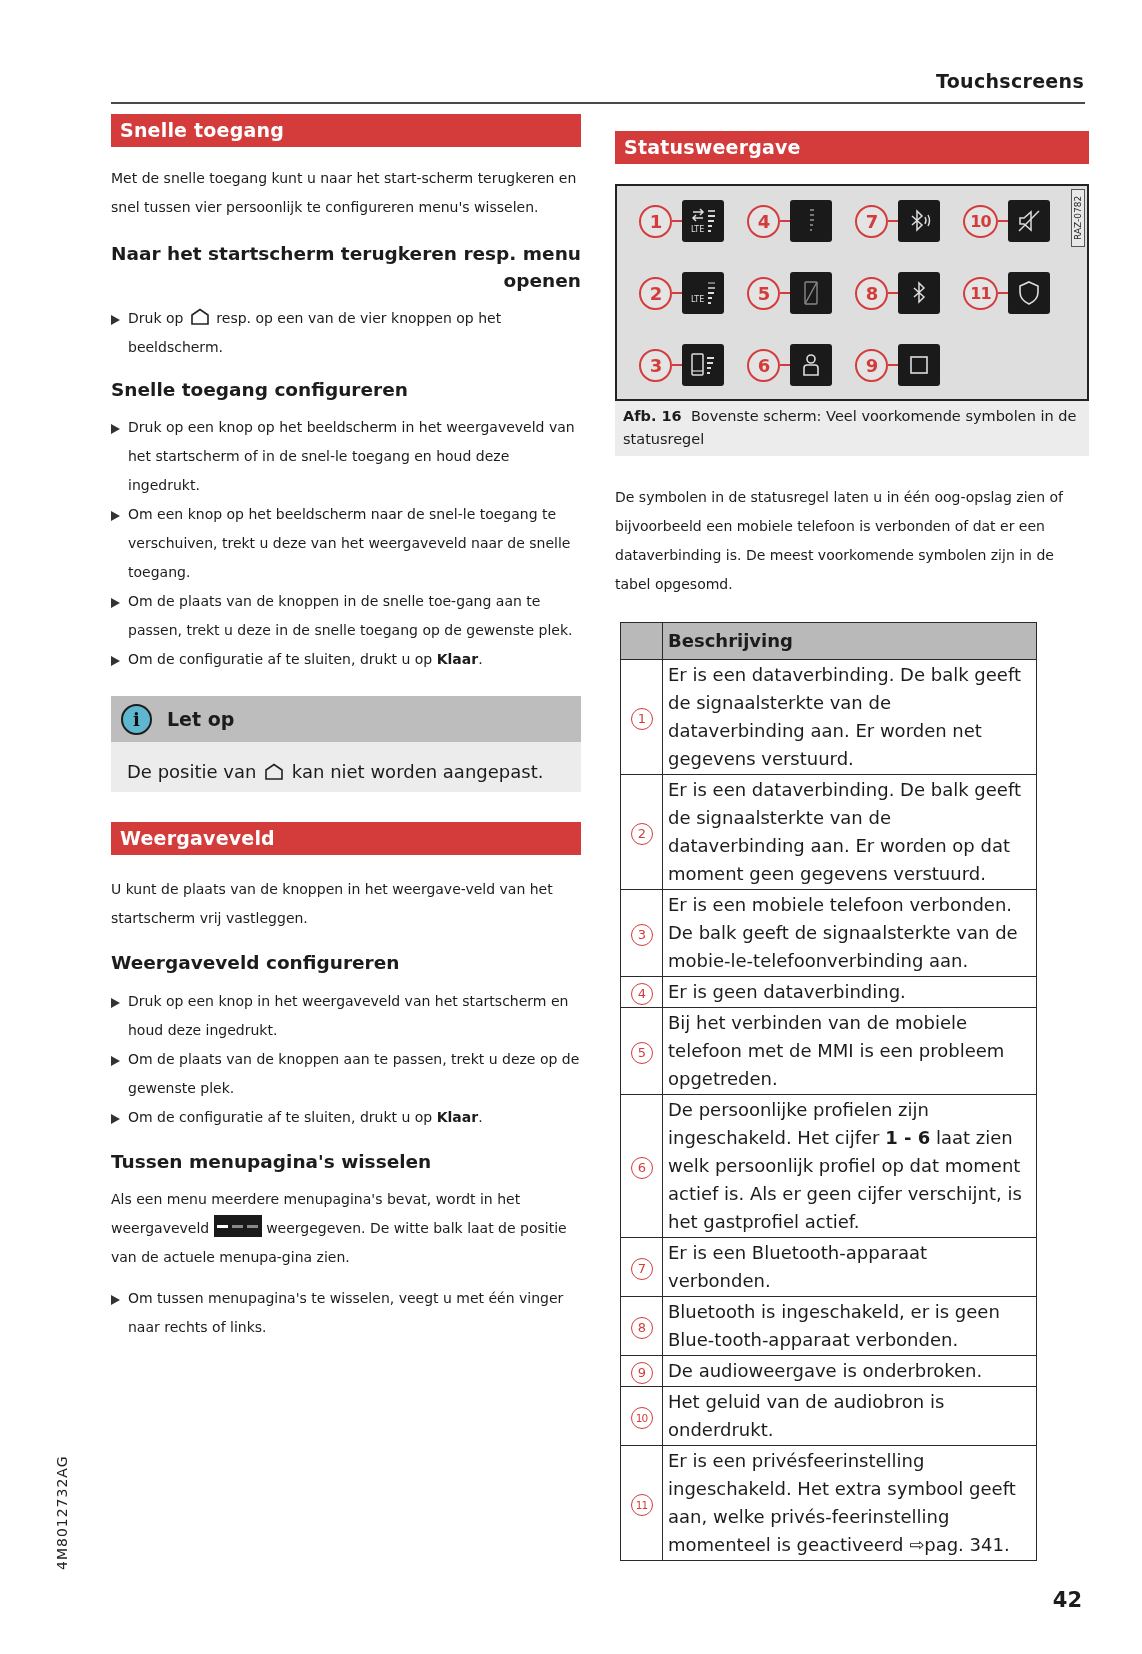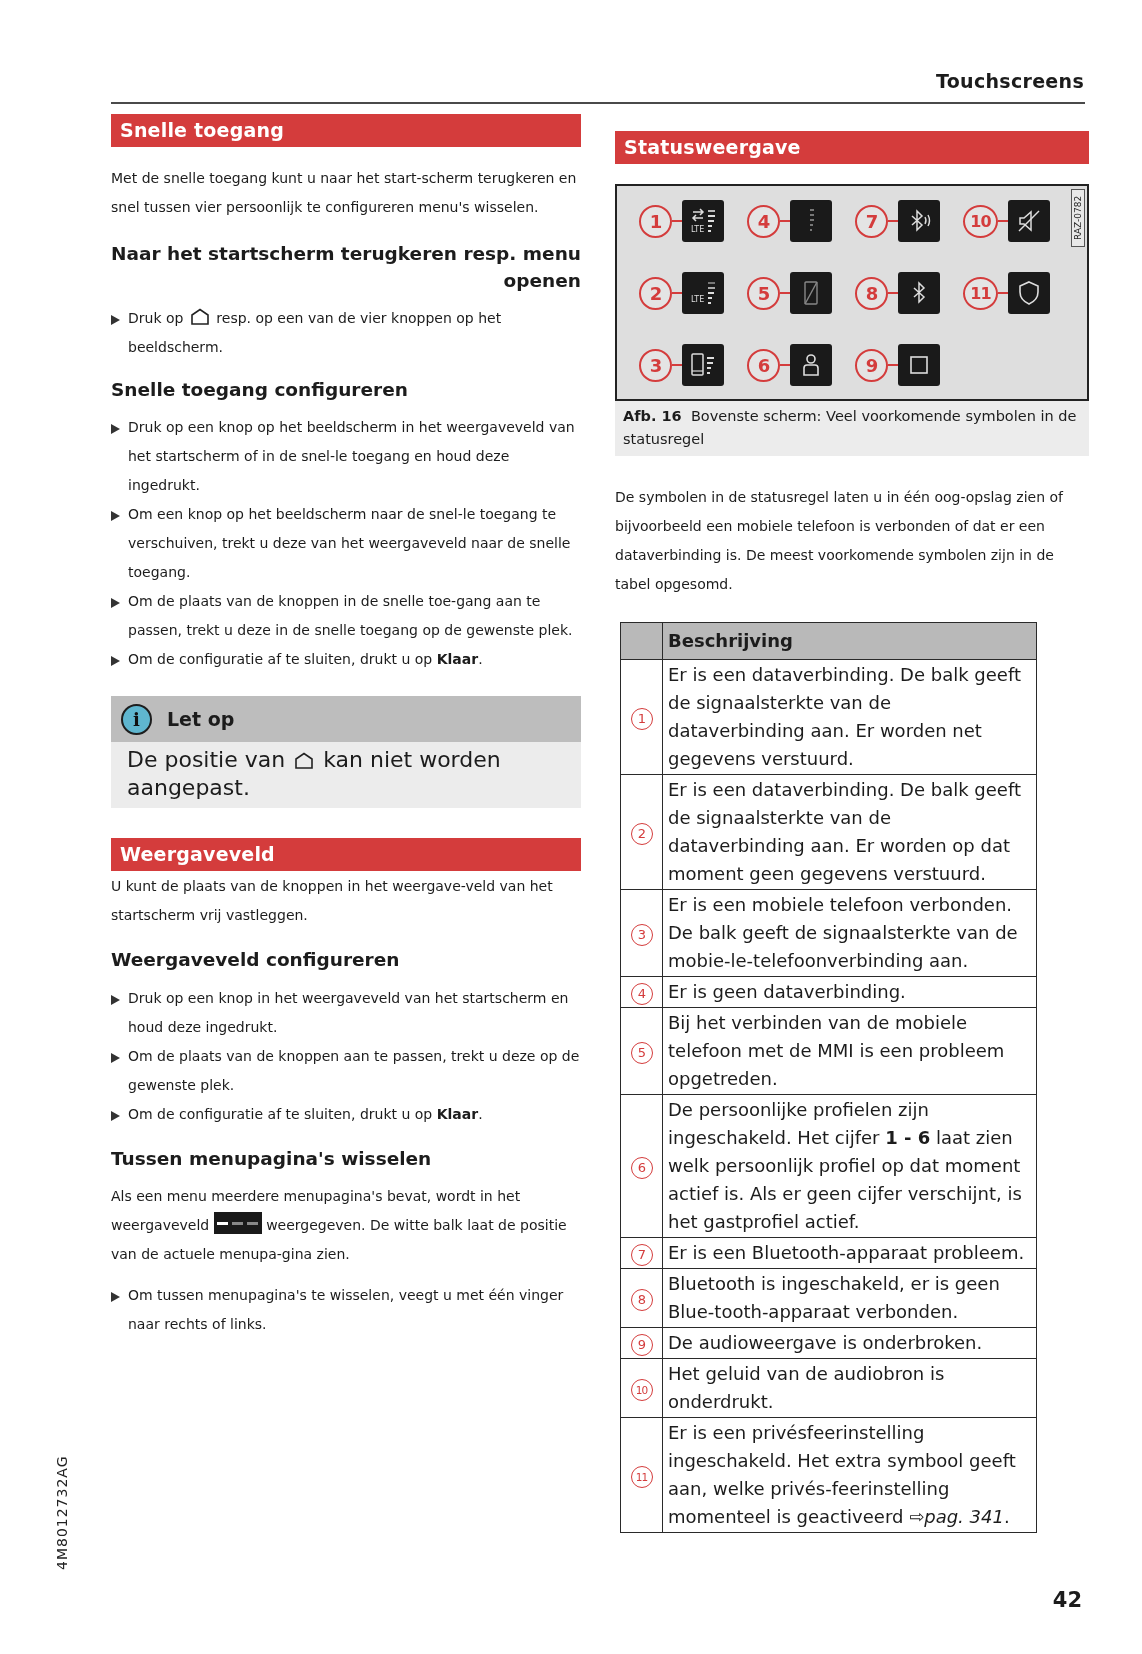--- a/index.html
+++ b/index.html
@@ -20,21 +20,21 @@
   .bullets { list-style: none; }
   .bullets li { position: relative; padding-left: 17px; font-size: 14px; line-height: 29px; }
   .bullets li .tri { position: absolute; left: 0; top: 11px; width: 0; height: 0; border-left: 9px solid #333; border-top: 5px solid transparent; border-bottom: 5px solid transparent; }
   b { font-weight: bold; }
 
   .home-glyph { display: inline-block; width: 20px; height: 17px; vertical-align: -2px; margin: 0 2px; }
 
   .note { margin-top: 22px; background: #ececec; }
   .note-head { background: #bdbdbd; height: 46px; display: flex; align-items: center; padding-left: 10px; font-size: 19px; font-weight: bold; }
   .info-icon { width: 31px; height: 31px; border-radius: 50%; border: 2.5px solid #1d1d1d; background: #5fb6cf; color: #111; font-family: "DejaVu Serif", serif; font-weight: bold; font-size: 18px; display: flex; align-items: center; justify-content: center; margin-right: 15px; }
-  .note-body { padding: 4px 0 6px 16px; font-size: 22px; line-height: 28px; }
+  .note-body { padding: 16px 0 6px 16px; font-size: 18px; line-height: 28px; }
 
   
   .figure { margin-top: 20px; border: 2px solid #222; background: #dedede; height: 217px; position: relative; }
   .fig-tag { position: absolute; right: 2px; top: 3px; width: 14px; height: 58px; border: 1px solid #555; font-size: 9px; writing-mode: vertical-rl; transform: rotate(180deg); text-align: center; line-height: 12px; color: #222; background: #e8e8e8; }
   .sym { position: absolute; display: flex; align-items: center; }
   .sym .num { width: 33px; height: 33px; border-radius: 50%; border: 2.5px solid #d43c3c; color: #d43c3c; font-weight: bold; font-size: 18px; display: flex; align-items: center; justify-content: center; background: #e4e4e4; letter-spacing: -1px; }
   .sym .num.wide { width: 35px; font-size: 16px; }
   .sym .dash { width: 10px; height: 2px; background: #d43c3c; }
   .sym .box { width: 42px; height: 42px; border-radius: 3px; background: #1a1a1a; display: flex; align-items: center; justify-content: center; }
   .caption { background: #ececec; padding: 4px 8px 5px 8px; font-size: 14.5px; line-height: 23px; }
@@ -42,21 +42,21 @@
 
   .intro { margin-top: 27px; }
 
   table.tbl { margin-top: 23px; border-collapse: collapse; width: 417px; margin-left: 5px; }
   table.tbl td, table.tbl th { border: 1.5px solid #2a2a2a; font-size: 18px; line-height: 28px; vertical-align: middle; }
   table.tbl th { background: #b9b9b9; text-align: left; font-weight: bold; height: 37px; padding: 0 5px; }
   table.tbl td.c1 { width: 42px; text-align: center; }
   table.tbl td.c2 { padding: 1px 5px 1px 5px; }
   .tnum { display: inline-flex; width: 22px; height: 22px; border-radius: 50%; border: 1.8px solid #d43c3c; color: #d43c3c; font-size: 13px; align-items: center; justify-content: center; letter-spacing: -1px; }
   .tnum.wide { font-size: 10.5px; }
-  .xref { font-style: italic; }
+  .xref { }
 
   .pager-glyph { display: inline-block; width: 48px; height: 22px; background: #1a1a1a; vertical-align: -4px; position: relative; }
   .pager-glyph span { position: absolute; top: 10px; height: 3px; width: 11px; }
 
   .side-code { position: absolute; left: 54px; top: 1570px; transform: rotate(-90deg); transform-origin: left top; font-size: 14px; letter-spacing: 1px; color: #222; }
   .page-num { position: absolute; right: 60px; top: 1588px; font-size: 21px; font-weight: bold; }
 </style>
 </head>
 <body>
 
@@ -86,21 +86,21 @@
     <div class="note-head">
       <div class="info-icon">i</div>
       <span>Let op</span>
     </div>
     <div class="note-body"><span>De positie van </span><svg class="home-glyph" viewBox="0 0 20 17">
           <path d="M2 16 V7 L10 1.5 L18 7 V16 Z" fill="none" stroke="#222" stroke-width="1.6"></path>
         </svg><span> kan niet worden aangepast.</span></div>
   </div>
 
   <div class="red-head" style="margin-top:30px;">Weergaveveld</div>
-  <p class="p" style="margin-top:1px;">U kunt de plaats van de knoppen in het weergave-veld van het startscherm vrij vastleggen.</p>
+  <p class="p" style="margin-top:20px;">U kunt de plaats van de knoppen in het weergave-veld van het startscherm vrij vastleggen.</p>
 
   <div class="h3" style="margin-top:16px;">Weergaveveld configureren</div>
   <ul class="bullets" style="margin-top:11px;">
     <li><span class="tri"></span><span>Druk op een knop in het weergaveveld van het startscherm en houd deze ingedrukt.</span></li>
     <li><span class="tri"></span><span>Om de plaats van de knoppen aan te passen, trekt u deze op de gewenste plek.</span></li>
     <li><span class="tri"></span><span>Om de configuratie af te sluiten, drukt u op </span><b>Klaar</b><span>.</span></li>
   </ul>
 
   <div class="h3" style="margin-top:16px;">Tussen menupagina's wisselen</div>
   <p class="p" style="margin-top:10px;"><span>Als een menu meerdere menupagina's bevat, wordt in het weergaveveld </span><span class="pager-glyph"><span style="left:3px;background:#fff;"></span><span style="left:18px;background:#888;"></span><span style="left:33px;background:#888;"></span></span><span> weergegeven. De witte balk laat de positie van de actuele menupa-gina zien.</span></p>
@@ -274,21 +274,21 @@
       <tr>
           <td class="c1"><span class="tnum">5</span></td>
           <td class="c2">Bij het verbinden van de mobiele telefoon met de MMI is een probleem opgetreden.</td>
         </tr>
       <tr>
           <td class="c1"><span class="tnum">6</span></td>
           <td class="c2"><span>De persoonlijke profielen zijn ingeschakeld. Het cijfer </span><b>1 - 6</b><span> laat zien welk persoonlijk profiel op dat moment actief is. Als er geen cijfer verschijnt, is het gastprofiel actief.</span></td>
         </tr>
       <tr>
           <td class="c1"><span class="tnum">7</span></td>
-          <td class="c2">Er is een Bluetooth-apparaat probleem.</td>
+          <td class="c2">Er is een Bluetooth-apparaat verbonden.</td>
         </tr>
       <tr>
           <td class="c1"><span class="tnum">8</span></td>
           <td class="c2">Bluetooth is ingeschakeld, er is geen Blue-tooth-apparaat verbonden.</td>
         </tr>
       <tr>
           <td class="c1"><span class="tnum">9</span></td>
           <td class="c2">De audioweergave is onderbroken.</td>
         </tr>
       <tr>

